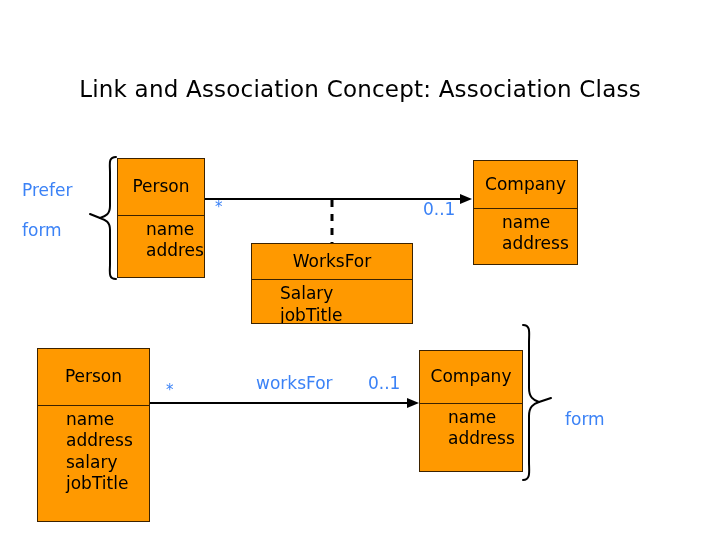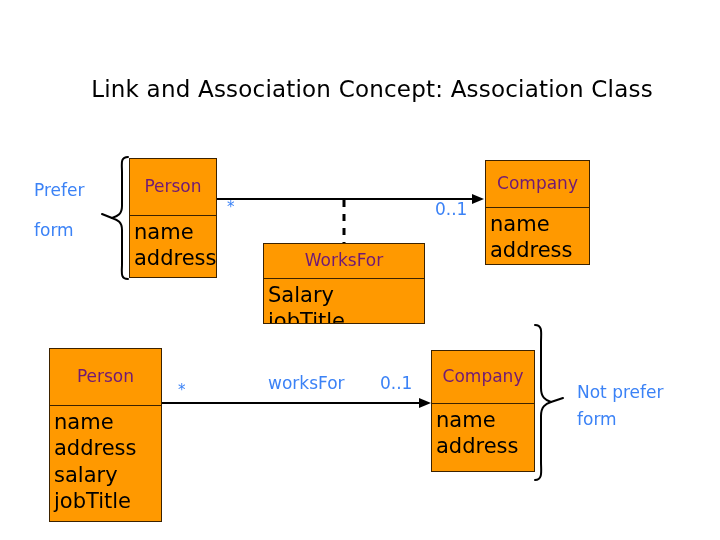--- a/index.html
+++ b/index.html
@@ -11,21 +11,21 @@
     width: 720px;
     height: 540px;
     position: relative;
     overflow: hidden;
     font-family: "DejaVu Sans", sans-serif;
     color: #000000;
   }
 
   #canvas {
     position: absolute;
-    left: 12px;
+    left: 0;
     top: 0;
     width: 624px;
     height: 540px;
   }
 
   
   .slide-title {
     position: absolute;
     left: 0;
     top: 76px;
@@ -48,34 +48,35 @@
     display: flex;
     flex-direction: column;
   }
   .uml-name {
     box-sizing: border-box;
     display: flex;
     align-items: center;
     justify-content: center;
     font-size: 17px;
     line-height: 1.05;
-    color: #701a75;
+    color: #000000;
     border-bottom: 1.5px solid #3b2200;
     padding: 13px 3px;
     white-space: nowrap;
     overflow: hidden;
   }
   .uml-attrs {
     box-sizing: border-box;
     flex: 1 1 auto;
     padding: 3px 0 4px 4px;
-    font-size: 21px;
+    font-size: 17px;
     line-height: 1.26;
     color: #000000;
     overflow: hidden;
+    margin-left: 24px;
   }
   .uml-attrs div {
     white-space: nowrap;
   }
 
   
   #person-top      { left: 117px; top: 158px; width: 88px;  height: 120px; }
   #person-top .uml-name  { height: 57px; }
 
   #company-top     { left: 473px; top: 160px; width: 105px; height: 105px; }
@@ -208,16 +209,15 @@
       <div>address</div>
     </div>
   </div>
 
   <svg class="brace" id="brace-right" viewBox="0 0 34 162" width="34" height="162">
     <path d="M2 3 C10 3 8 11 8 20 L8 66 C8 75 12 78 18 80
              C12 82 8 85 8 94 L8 140 C8 149 10 158 2 158" fill="none" stroke="#000000" stroke-width="2" stroke-linecap="round" stroke-linejoin="round"></path>
     <path d="M18 80 L30 76" fill="none" stroke="#000000" stroke-width="2" stroke-linecap="round"></path>
   </svg>
 
-  <div class="lbl" id="notprefer-line1">Not prefer</div>
   <div class="lbl" id="notprefer-line2">form</div>
 
 </div>
 
 </body></html>

